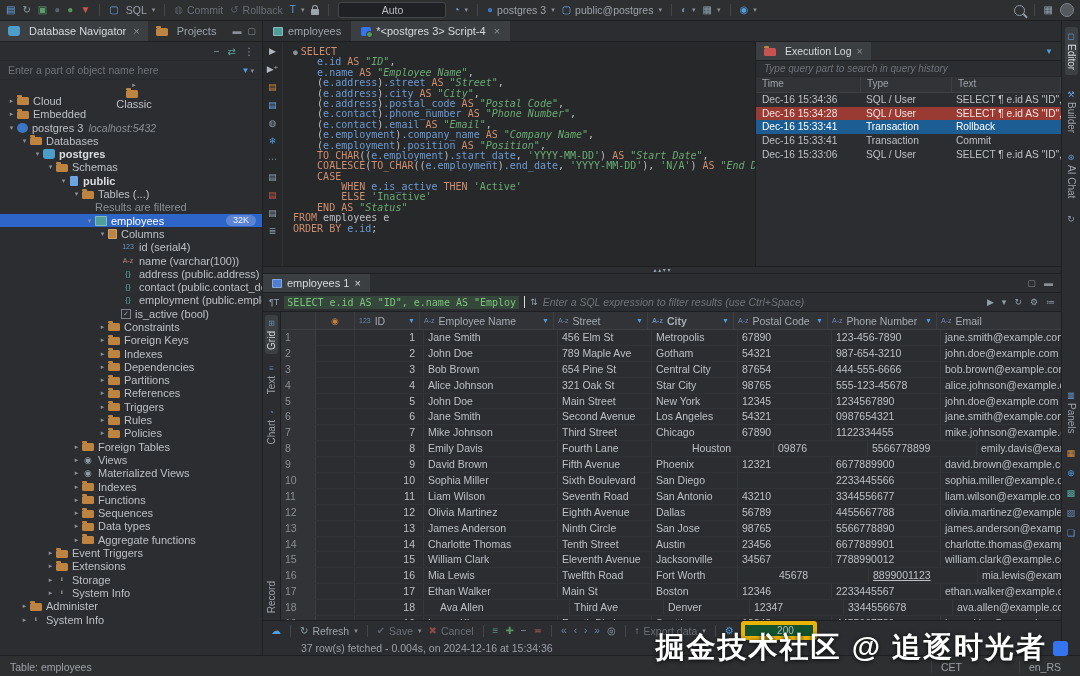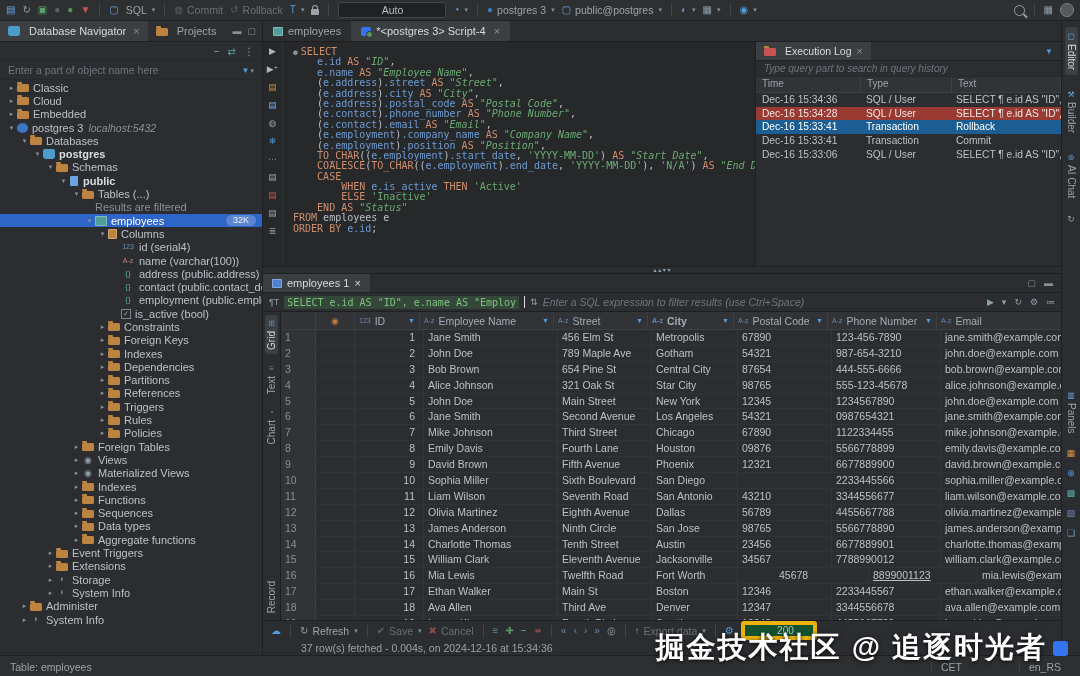--- a/index.html
+++ b/index.html
@@ -249,21 +249,21 @@
       <div class="side-toolbar" id="sideToolbar">
           <span style="color: rgb(143, 160, 171);">−</span>
           <span style="color: rgb(86, 168, 160);">⇄</span>
           <span style="color: rgb(143, 160, 171);">⋮</span>
         </div>
       <div class="side-filter">
         <span class="ph">Enter a part of object name here</span>
         <span class="funnel">▼<span class="caret">▾</span></span>
       </div>
       <div class="tree" id="tree">
-          <div class="trow" style="padding-left: 6px;">
+          <div class="trow" style="padding-left: 6px; flex-direction: column;">
             <span class="tw">▸</span>
             <span class="ti fold"></span>
             <span class="lbl">Classic</span>
           </div>
           <div class="trow" style="padding-left: 6px;">
             <span class="tw">▸</span>
             <span class="ti fold"></span>
             <span class="lbl">Cloud</span>
           </div>
           <div class="trow" style="padding-left: 6px;">
@@ -729,21 +729,21 @@
                   <div class="gcell" style="width: 85px;">67890</div>
                   <div class="gcell" style="width: 100px;">1122334455</div>
                   <div class="gcell" style="width: 163px;">mike.johnson@example.com</div>
                 </div>
                 <div class="grow">
                   <div class="gcell gutter" style="width: 26px;">8</div>
                   <div class="gcell" style="width: 30px;"></div>
                   <div class="gcell ar" style="width: 56px;">8</div>
                   <div class="gcell" style="width: 125px;">Emily Davis</div>
                   <div class="gcell" style="width: 85px;">Fourth Lane</div>
-                  <div class="gcell" style="width: 77px;">Houston</div>
+                  <div class="gcell" style="width: 77px; margin-left: 36px;">Houston</div>
                   <div class="gcell" style="width: 85px;">09876</div>
                   <div class="gcell" style="width: 100px;">5566778899</div>
                   <div class="gcell" style="width: 163px;">emily.davis@example.com</div>
                 </div>
                 <div class="grow">
                   <div class="gcell gutter" style="width: 26px;">9</div>
                   <div class="gcell" style="width: 30px;"></div>
                   <div class="gcell ar" style="width: 56px;">9</div>
                   <div class="gcell" style="width: 125px;">David Brown</div>
                   <div class="gcell" style="width: 85px;">Fifth Avenue</div>
@@ -837,21 +837,21 @@
                   <div class="gcell" style="width: 85px;">Main St</div>
                   <div class="gcell" style="width: 77px;">Boston</div>
                   <div class="gcell" style="width: 85px;">12346</div>
                   <div class="gcell" style="width: 100px;">2233445567</div>
                   <div class="gcell" style="width: 163px;">ethan.walker@example.com</div>
                 </div>
                 <div class="grow">
                   <div class="gcell gutter" style="width: 26px;">18</div>
                   <div class="gcell" style="width: 30px;"></div>
                   <div class="gcell ar" style="width: 56px;">18</div>
-                  <div class="gcell" style="width: 125px;">Ava Allen</div>
+                  <div class="gcell" style="width: 125px; margin-left: 12px;">Ava Allen</div>
                   <div class="gcell" style="width: 85px;">Third Ave</div>
                   <div class="gcell" style="width: 77px;">Denver</div>
                   <div class="gcell" style="width: 85px;">12347</div>
                   <div class="gcell" style="width: 100px;">3344556678</div>
                   <div class="gcell" style="width: 163px;">ava.allen@example.com</div>
                 </div>
                 <div class="grow">
                   <div class="gcell gutter" style="width: 26px;">19</div>
                   <div class="gcell" style="width: 30px;"></div>
                   <div class="gcell ar" style="width: 56px;">19</div>

